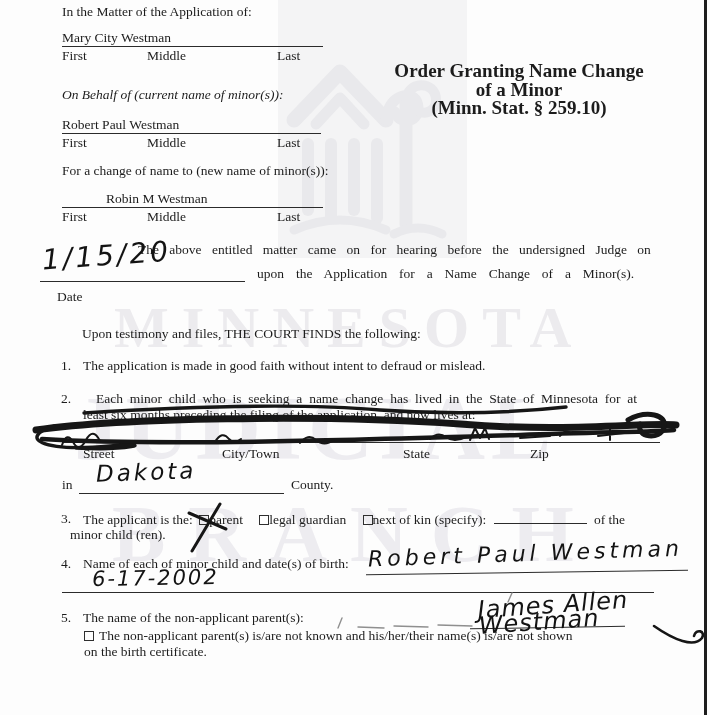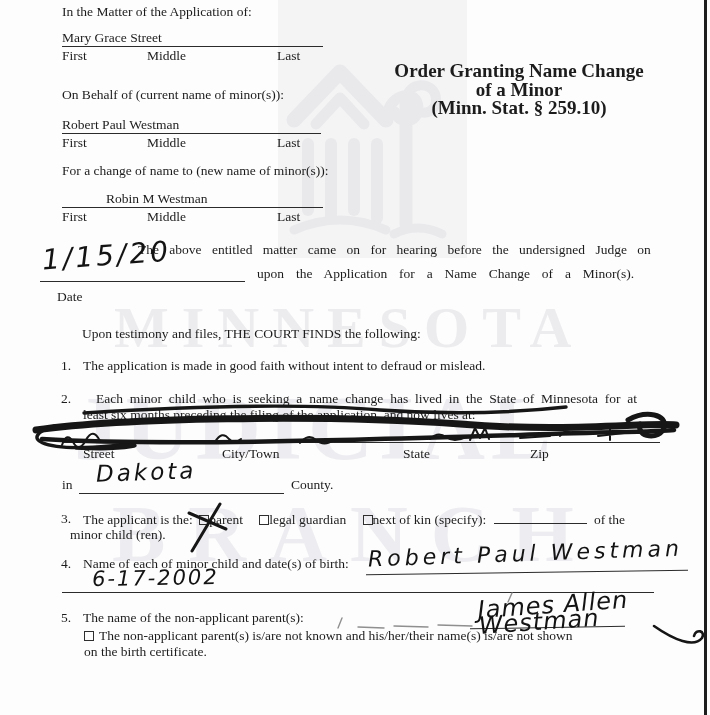--- a/index.html
+++ b/index.html
@@ -60,27 +60,27 @@
   <div class="wm" style="left:112px;top:494px;font-size:80px;letter-spacing:23px;color:#edecf0;">BRANCH</div>
 
   <div class="abs" style="left:62px;top:4px;">In the Matter of the Application of:</div>
 
   <div class="titleblock" style="left:393px;top:62px;width:252px;">
     <div>Order Granting Name Change</div>
     <div>of a Minor</div>
     <div>(Minn. Stat. § 259.10)</div>
   </div>
 
-  <div class="abs" style="left:62px;top:30px;">Mary Grace Street</div>
+  <div class="abs" style="left:62px;top:30px;">Mary City Westman</div>
   <div class="ul" style="left:62px;top:46px;width:261px;"></div>
   <div class="abs" style="left:62px;top:48px;">First</div>
   <div class="abs" style="left:147px;top:48px;">Middle</div>
   <div class="abs" style="left:277px;top:48px;">Last</div>
 
-  <div class="abs" style="left:62px;top:87px;">On Behalf of (current name of minor(s)):</div>
+  <div class="abs" style="left:62px;top:87px;font-style:italic;">On Behalf of (current name of minor(s)):</div>
   <div class="abs" style="left:62px;top:117px;">Robert Paul Westman</div>
   <div class="ul" style="left:62px;top:133px;width:259px;"></div>
   <div class="abs" style="left:62px;top:135px;">First</div>
   <div class="abs" style="left:147px;top:135px;">Middle</div>
   <div class="abs" style="left:277px;top:135px;">Last</div>
 
   <div class="abs" style="left:62px;top:163px;">For a change of name to (new name of minor(s)):</div>
   <div class="abs" style="left:62px;top:191px;margin-left:44px;">Robin M Westman</div>
   <div class="ul" style="left:62px;top:207px;width:261px;"></div>
   <div class="abs" style="left:62px;top:209px;">First</div>

